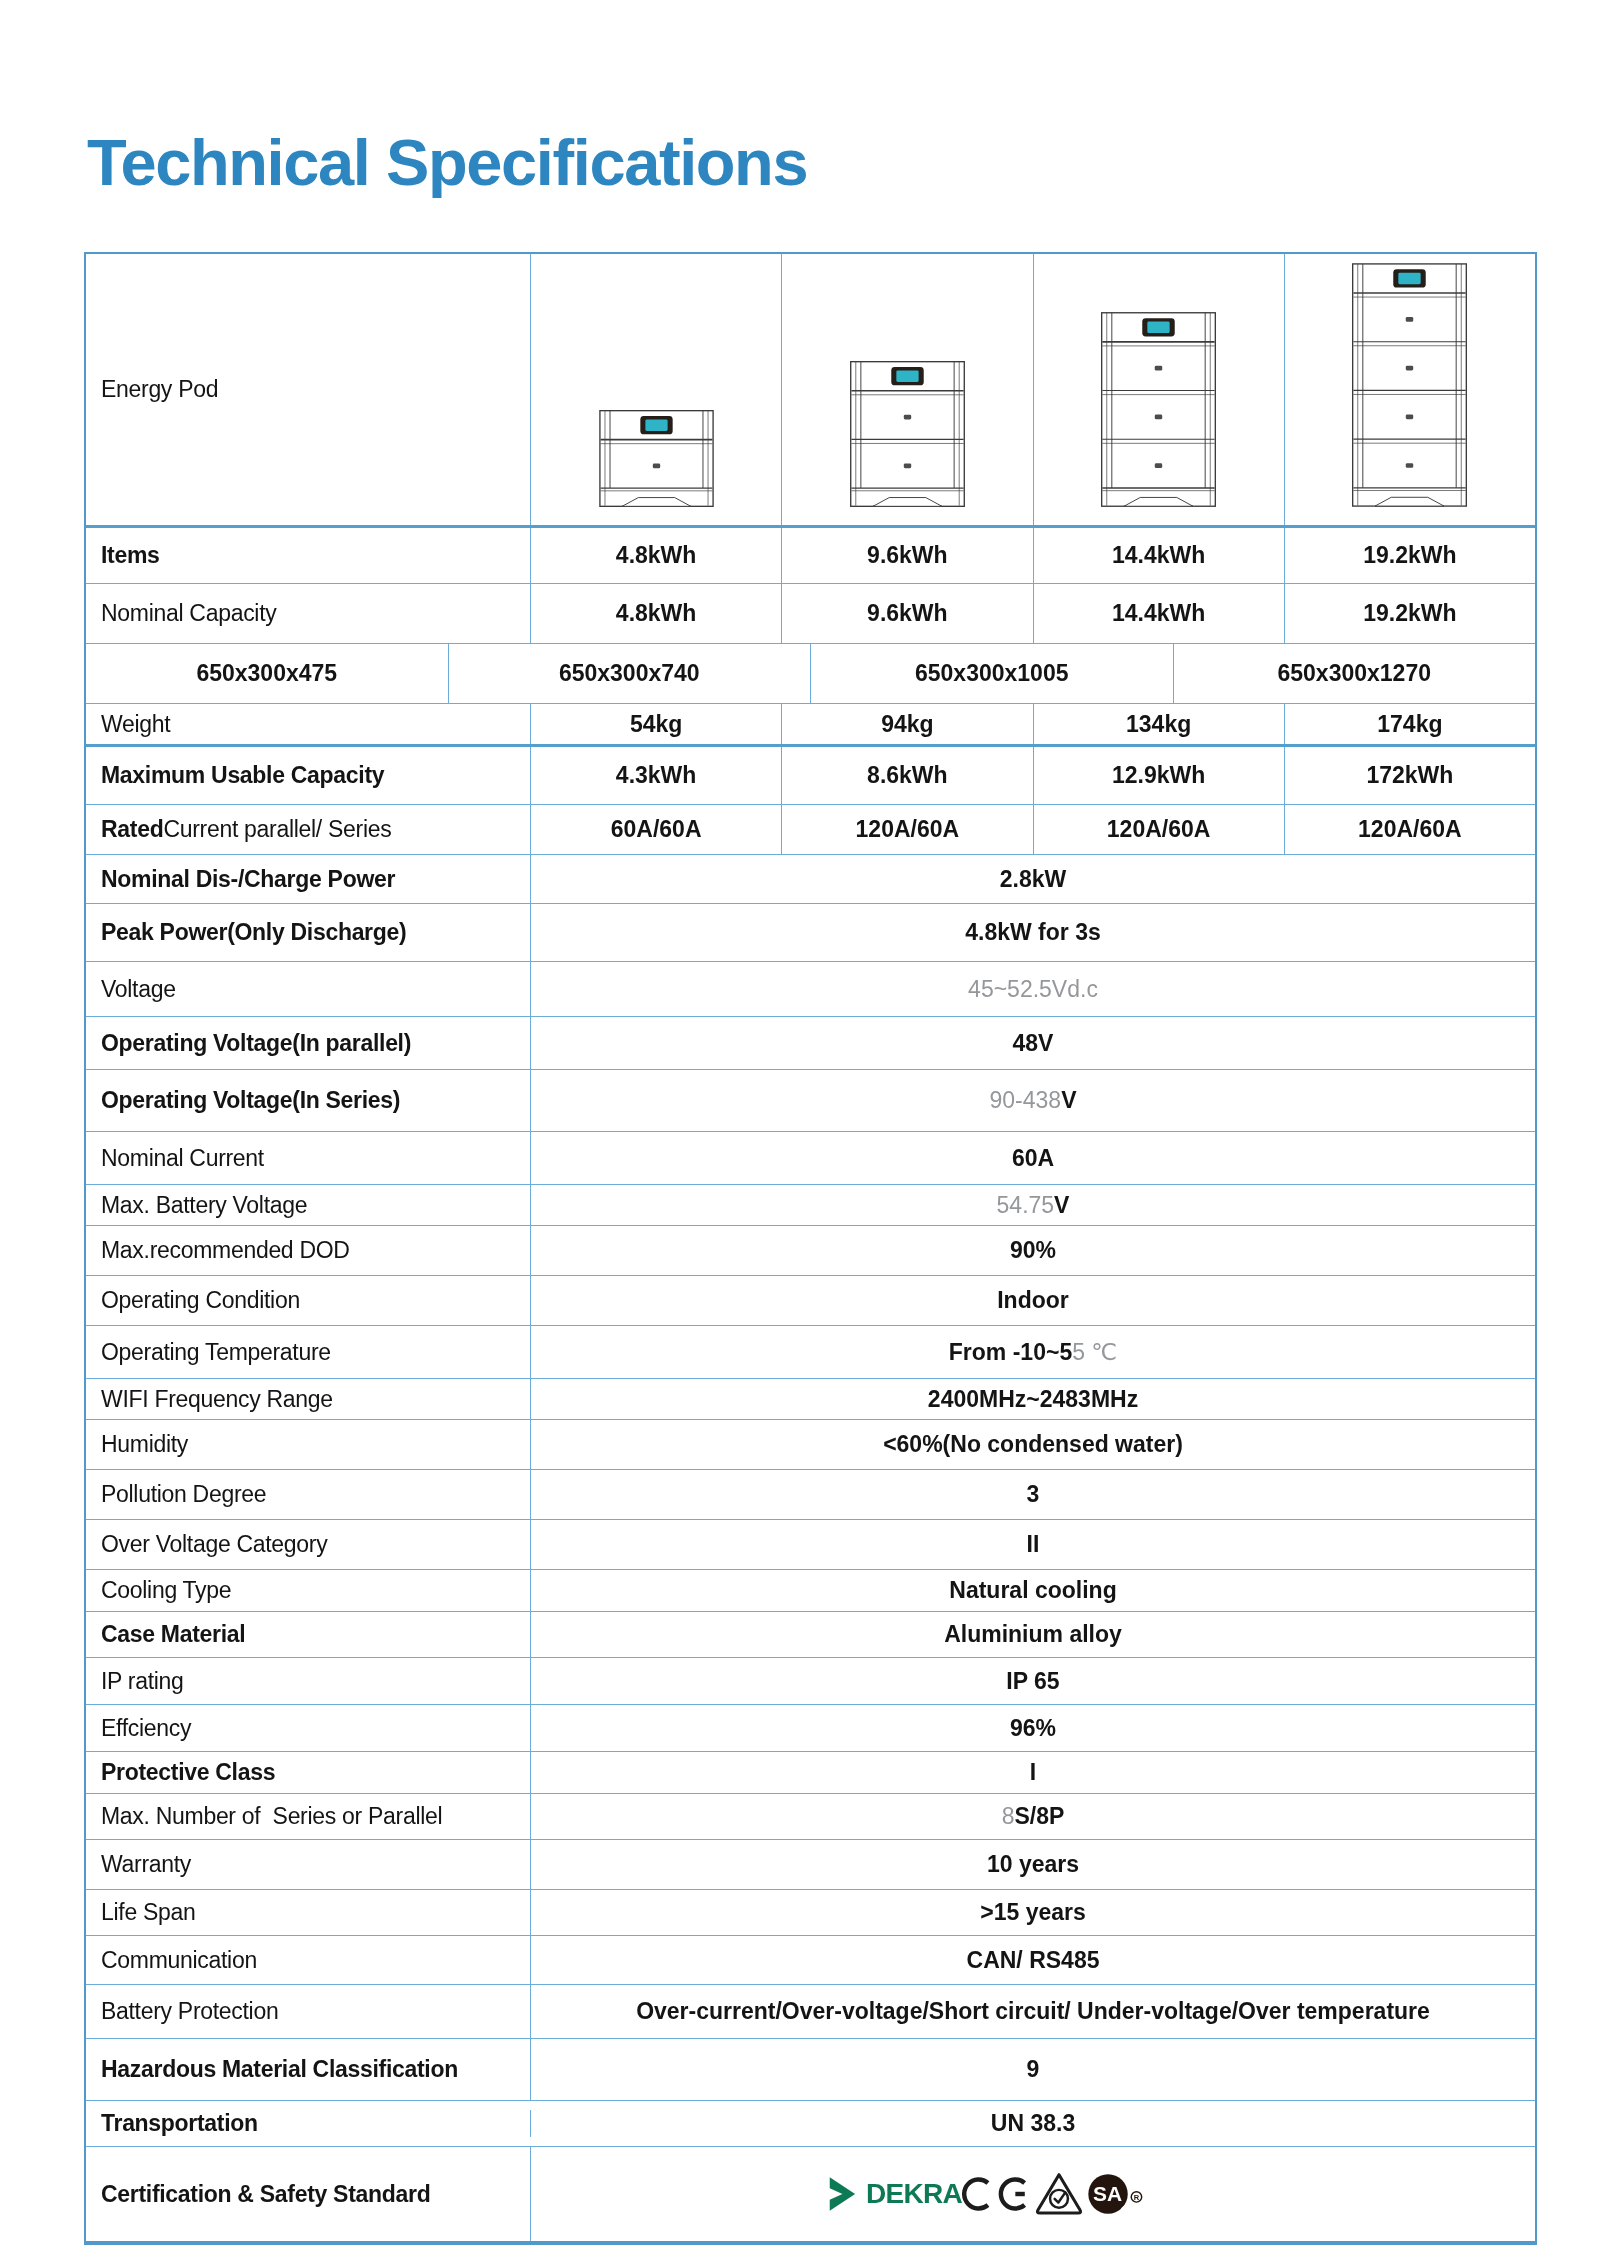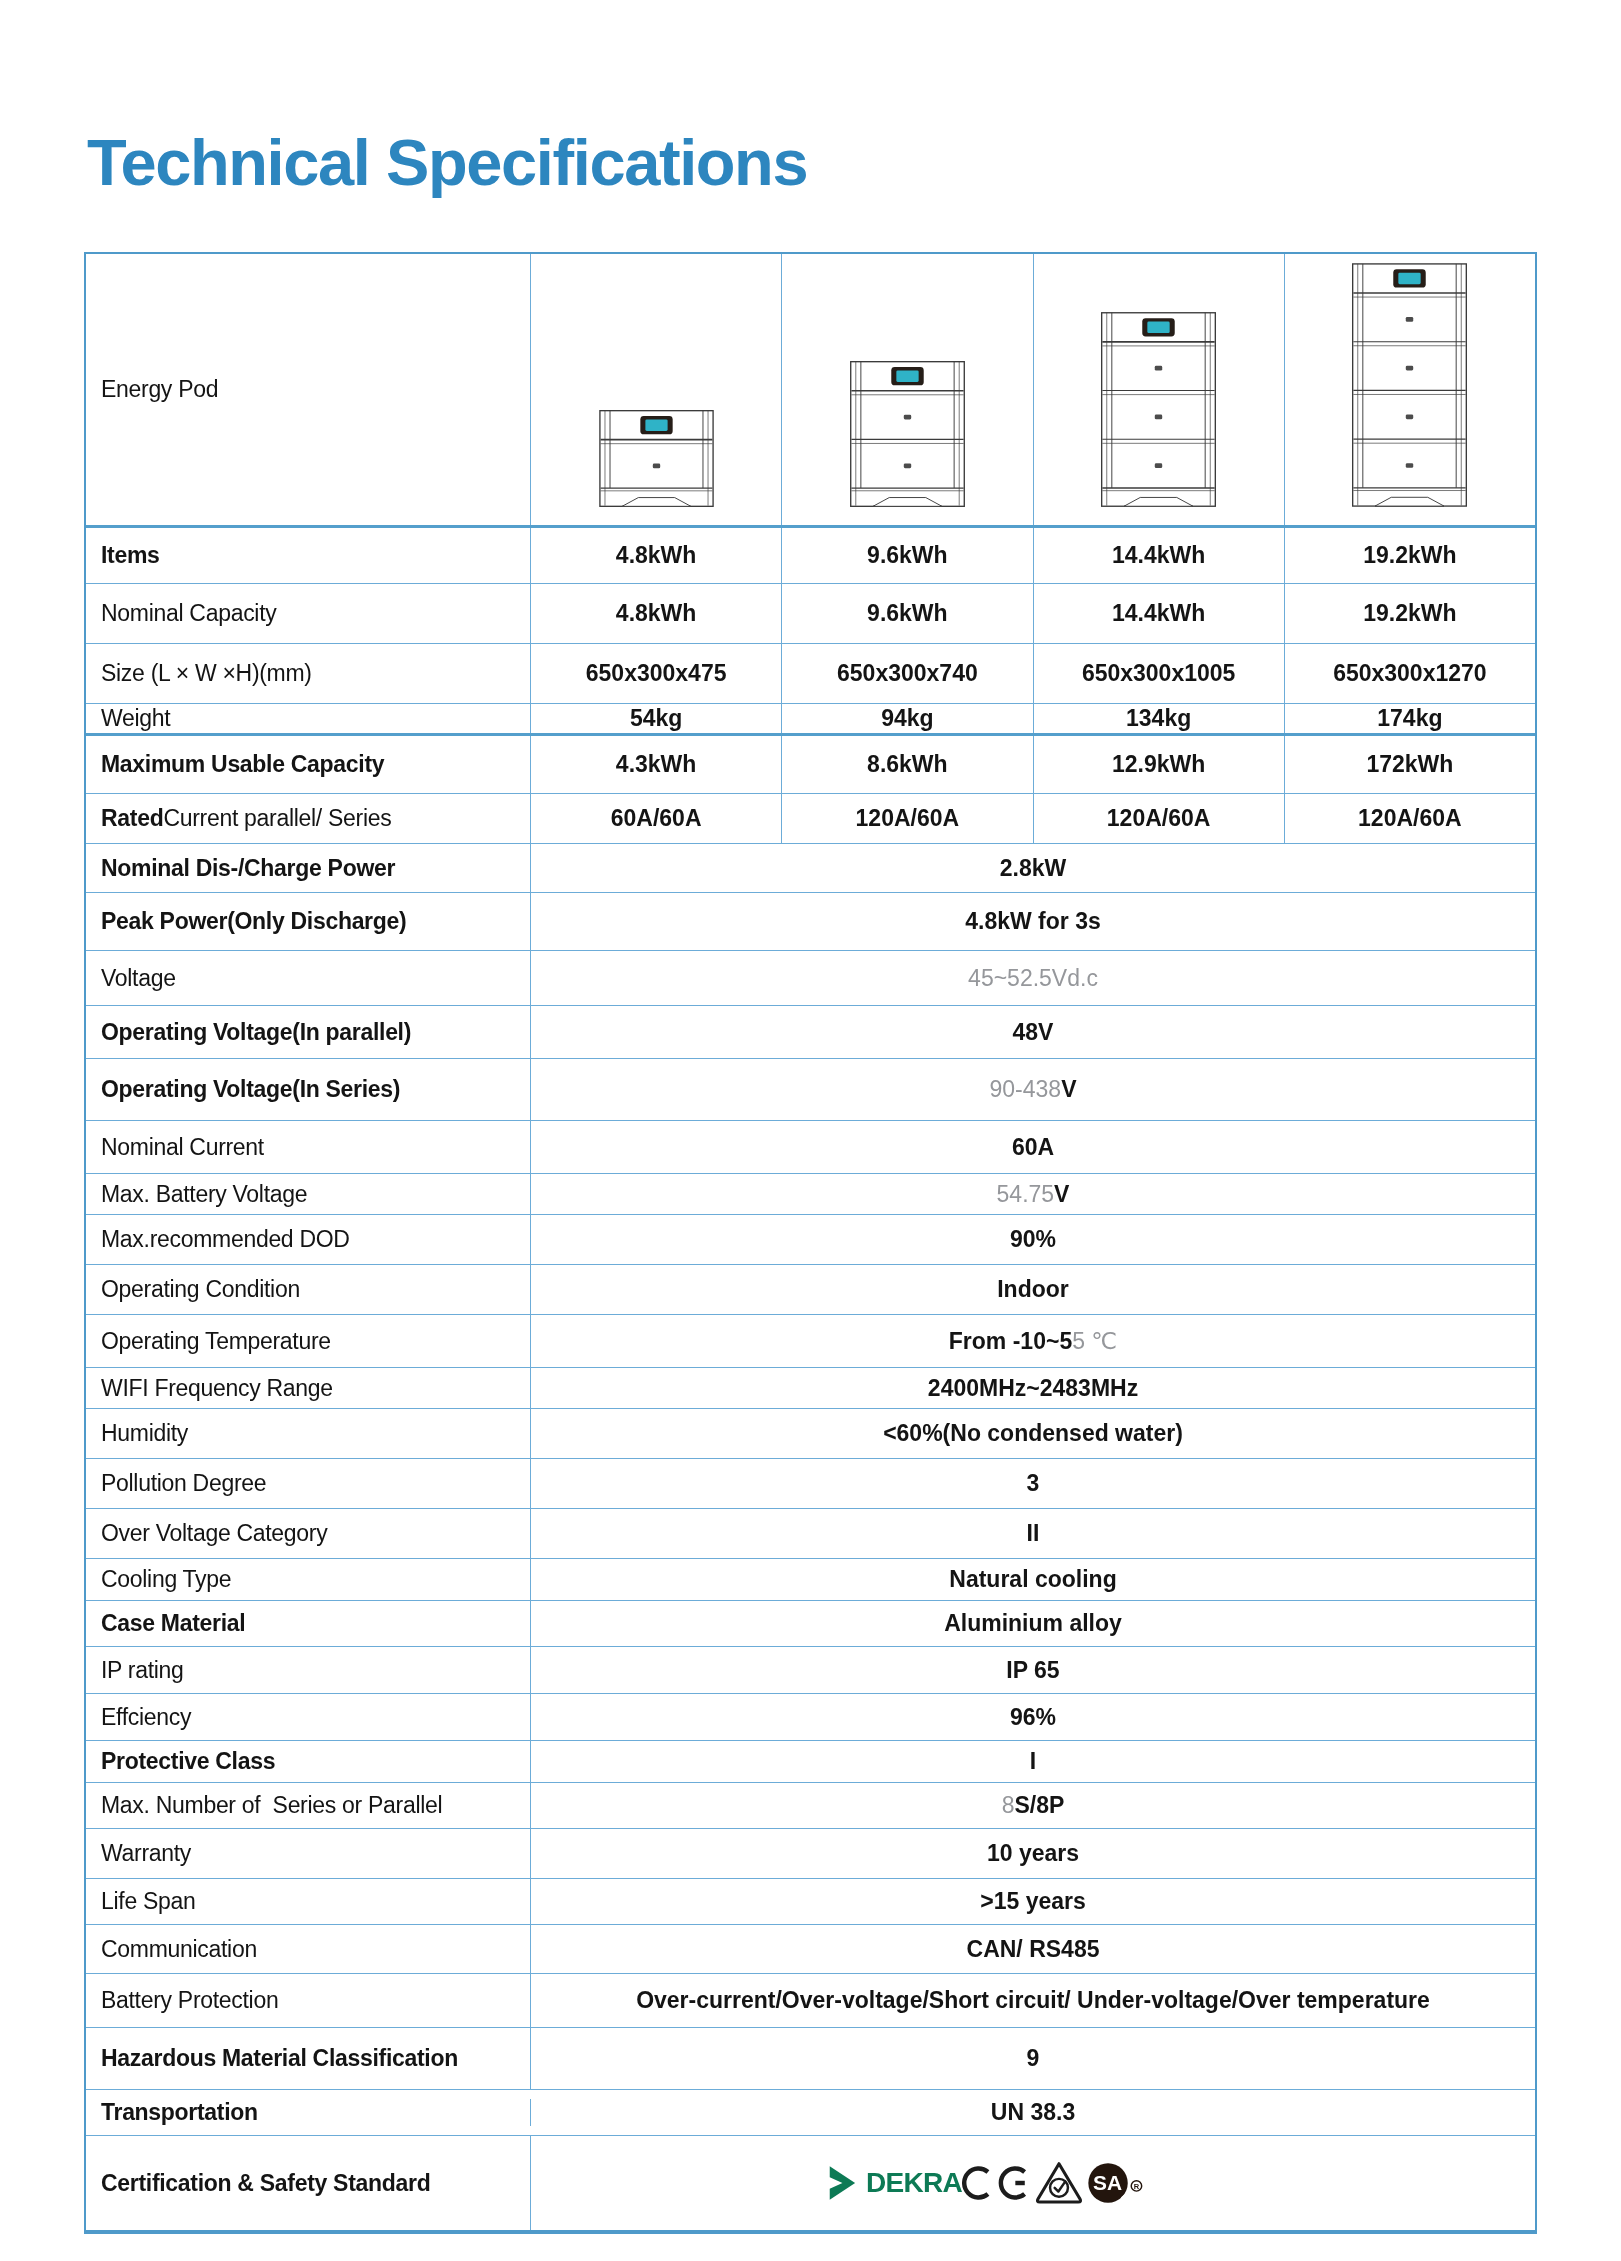--- a/index.html
+++ b/index.html
@@ -173,37 +173,34 @@
           <span class="b">9.6kWh</span>
         </div>
         <div class="cell data-cell">
           <span class="b">14.4kWh</span>
         </div>
         <div class="cell data-cell">
           <span class="b">19.2kWh</span>
         </div>
       </div>
       <div class="row spec-row" style="height: 60px;">
-        <div class="cell label-cell">
-          <span>Size (L × W ×H)(mm)</span>
-        </div>
         <div class="cell data-cell">
           <span class="b">650x300x475</span>
         </div>
         <div class="cell data-cell">
           <span class="b">650x300x740</span>
         </div>
         <div class="cell data-cell">
           <span class="b">650x300x1005</span>
         </div>
         <div class="cell data-cell">
           <span class="b">650x300x1270</span>
         </div>
       </div>
-      <div class="row spec-row" style="height: 30px;">
+      <div class="row spec-row" style="height: 41px;">
         <div class="cell label-cell">
           <span>Weight</span>
         </div>
         <div class="cell data-cell">
           <span class="b">54kg</span>
         </div>
         <div class="cell data-cell">
           <span class="b">94kg</span>
         </div>
         <div class="cell data-cell">

